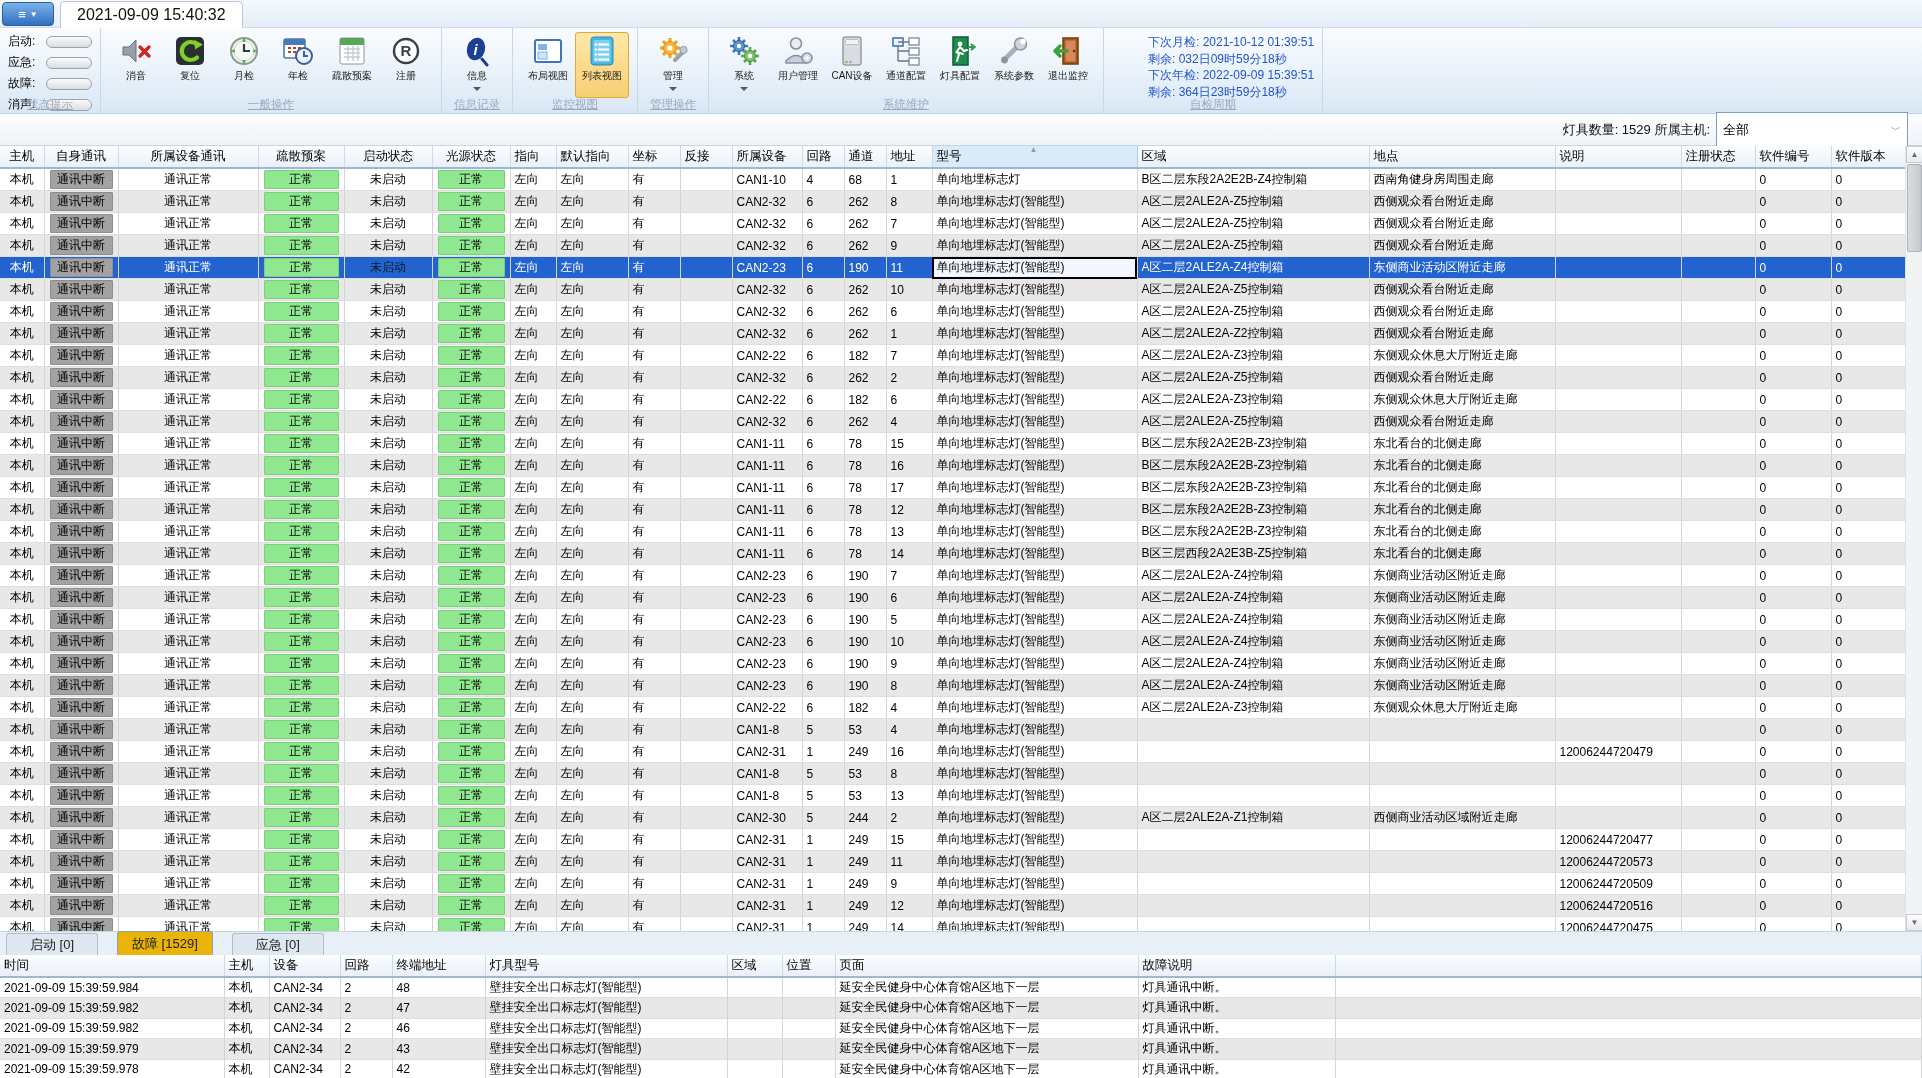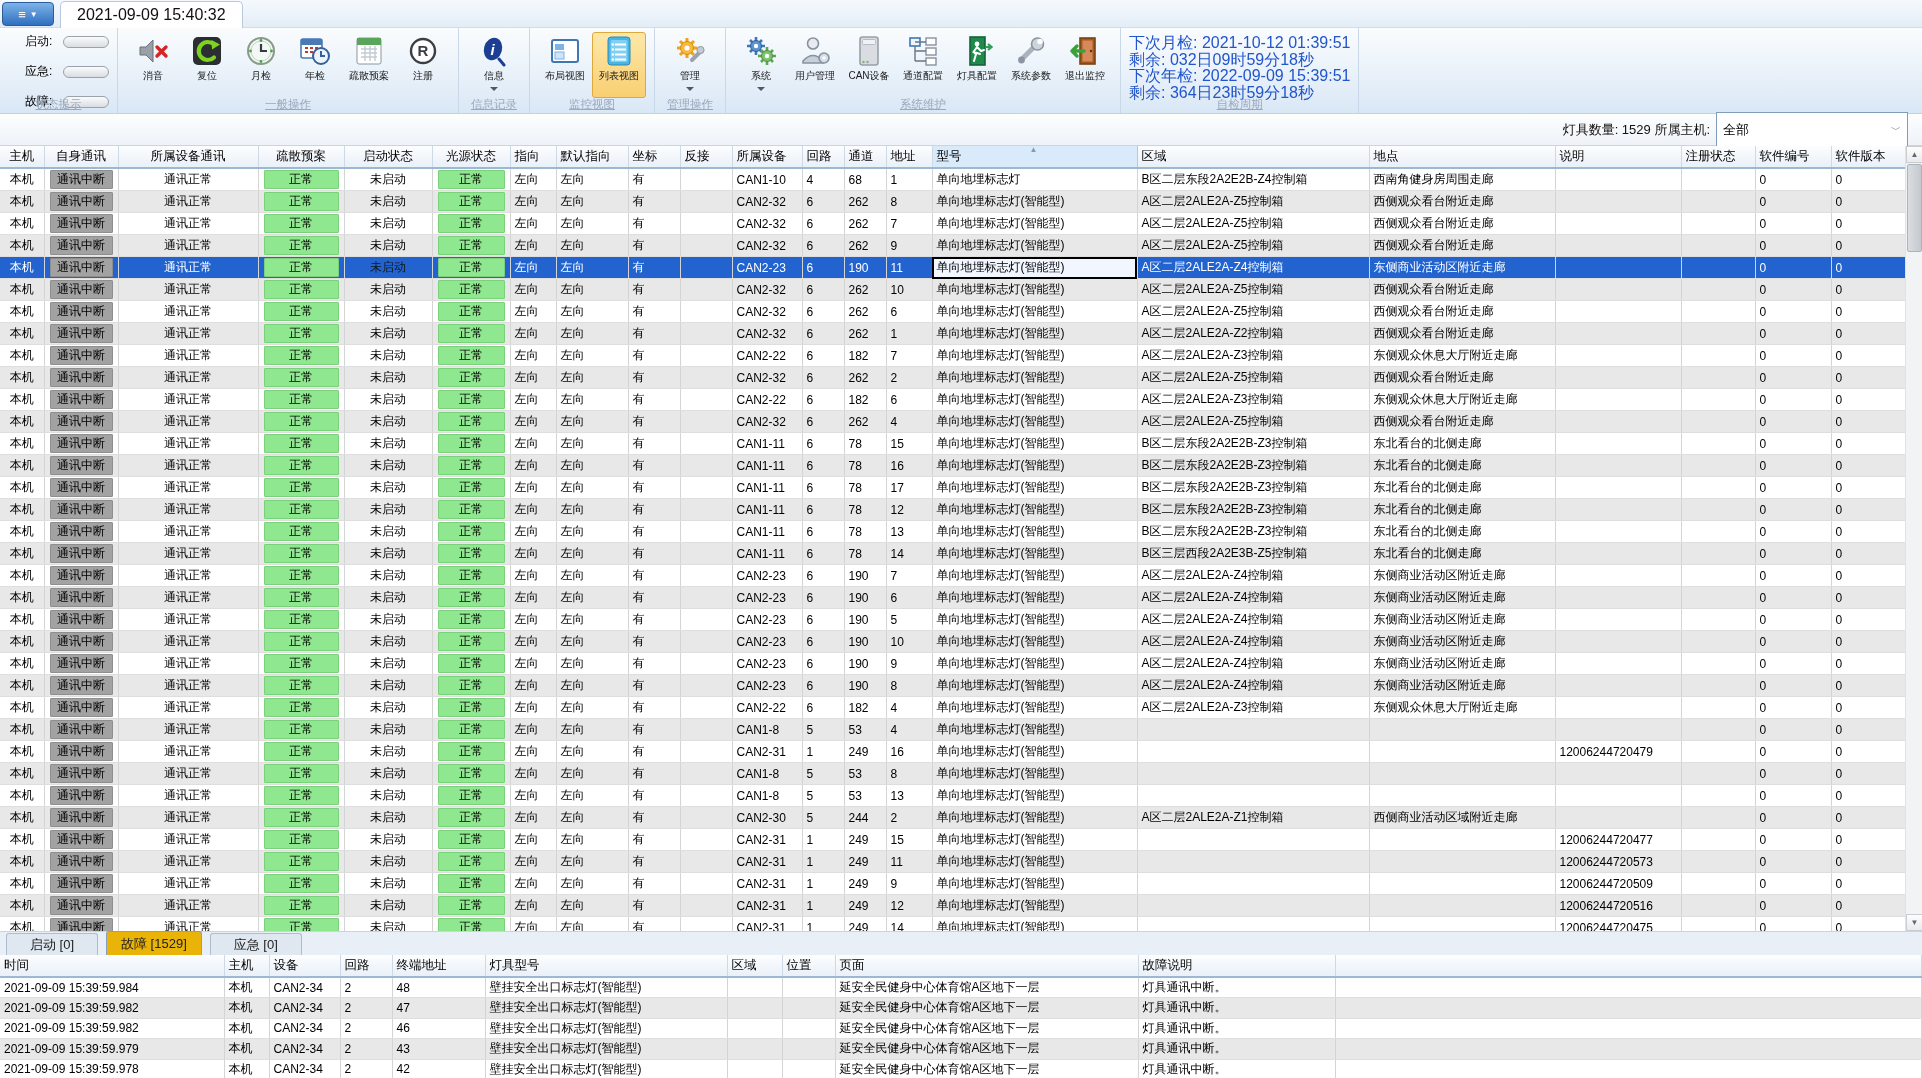--- a/index.html
+++ b/index.html
@@ -26,29 +26,29 @@
   .btnrow { display:flex; align-items:flex-start; height:68px; }
   .rbtn { min-width:54px; padding:2px 5px; height:66px; display:flex; flex-direction:column; align-items:center;
     justify-content:flex-start; gap:2px; border-radius:3px; border:1px solid transparent; cursor:default; }
   .rbtn .ic { width:32px; height:32px; display:flex; align-items:center; justify-content:center; }
   .rbtn .lbl { font-size:10px; color:#1a1a1a; white-space:nowrap; line-height:14px; }
   .rbtn .dd { width:0; height:0; border-left:4px solid transparent; border-right:4px solid transparent;
     border-top:4px solid #4a5a6a; margin-top:2px; }
   .rbtn.active { background:linear-gradient(#fde8a9,#f9cf72); border:1px solid #dfa83a; }
 
   
-  .statgrid { display:flex; flex-direction:column; gap:13px; padding-top:1px;margin-left:17px; }
+  .statgrid { display:flex; flex-direction:column; gap:4px; padding-top:1px; }
   .statrow { display:flex; align-items:center; gap:4px; }
   .statrow .slbl { width:34px; font-size:12px; }
   .pill { width:46px; height:12px; border-radius:6px; border:1px solid #9aa2ac;
     background:linear-gradient(#fbfbfb,#d9dde2); }
 
   
   .selfcheck { display:flex; flex-direction:column; justify-content:flex-start; gap:1px; padding-top:3px; }
-  .selfcheck .line { color:#2255cc; font-size:16px; line-height:15.5px; white-space:nowrap; }
+  .selfcheck .line { color:#2255cc; font-size:12px; line-height:15.5px; white-space:nowrap;margin-left:36px; }
 
   
   .lampbar { position:absolute; left:0; top:114px; width:100%; height:32px;
     background:linear-gradient(#fdfefe,#eef3f9); border-bottom:1px solid #c7d4e2;
     display:flex; align-items:center; justify-content:flex-end; gap:6px; padding-right:14px; }
   .lampbar .ltext { font-size:13px; color:#111; }
   .combo { width:192px; height:23px; background:#fff; border:1px solid #7f9db9; display:flex;
     align-items:center; justify-content:space-between; padding:17px 6px; font-size:13px; }
   .combo .car { color:#6b7b8d; font-size:10px; }
 
@@ -78,21 +78,21 @@
   
   .vscroll { position:absolute; right:0; top:0; width:17px; height:785px; background:#f2f3f5; border-left:1px solid #dfe2e6; }
   .vscroll .arr { width:17px; height:17px; background:linear-gradient(#fdfdfd,#e8eaed); border:1px solid #c9ccd1;
     color:#61666d; font-size:8px; display:flex; align-items:center; justify-content:center; }
   .vscroll .arr.down { position:absolute; bottom:0; }
   .vscroll .thumb { position:absolute; top:18px; left:1px; width:15px; height:88px;
     background:linear-gradient(90deg,#d9dce0,#c6cad0); border:1px solid #aeb3ba; border-radius:2px; }
 
   
   .btabs { position:absolute; left:0; top:931px; width:100%; height:24px; background:#e9eff6;
-    border-top:1px solid #c7d4e2; display:flex; align-items:flex-end; padding-left:6px; gap:8px; }
+    border-top:1px solid #c7d4e2; display:flex; align-items:flex-end; padding-left:6px; gap:19px; }
   .btab { height:22px; min-width:92px; padding:0 14px; display:flex; align-items:center; justify-content:center;
     font-size:13px; background:#dfe7f0; border:1px solid #aebdcd; border-bottom:none; border-radius:3px 3px 0 0; color:#222; }
   .btab.active { background:#eab308; height:24px; font-weight:normal; border-color:#8aa0b8; }
 
   .bottom-area { position:absolute; left:0; top:955px; width:1922px; height:123px; background:#fff; overflow:hidden; }
   .bottom-area table.grid { width:1922px; }
   .bottom-area td { font-size:12.5px; }
 </style>
 </head>
 <body>

